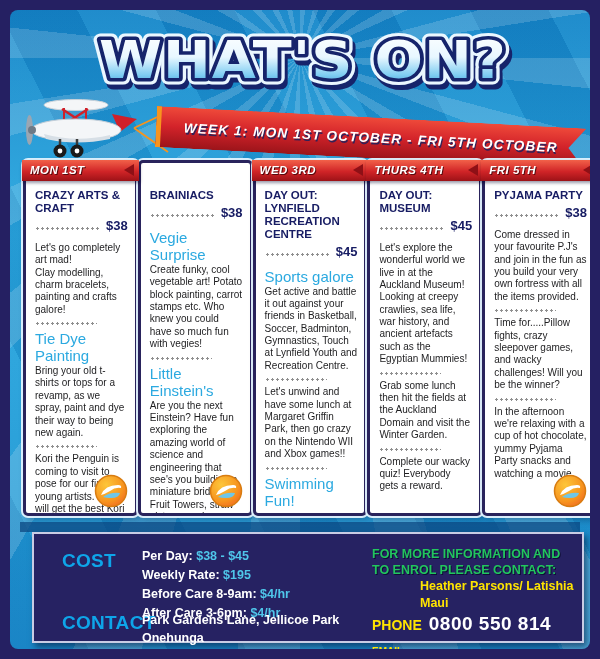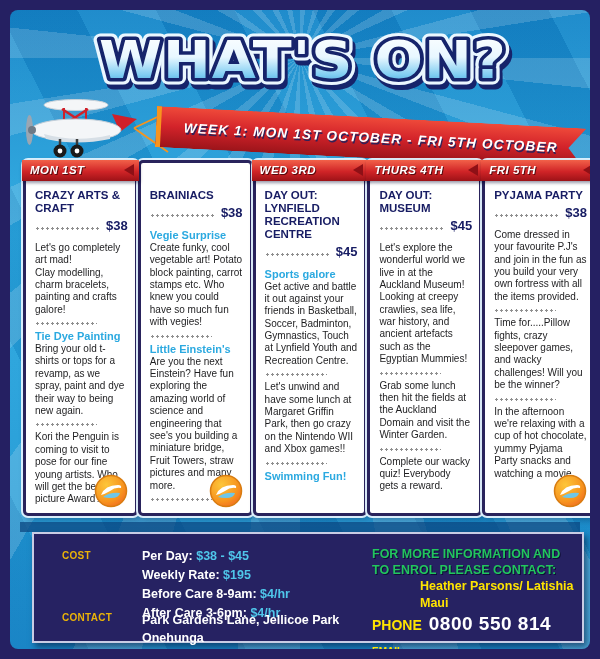--- a/index.html
+++ b/index.html
@@ -37,30 +37,30 @@
   .day-tab::after{content:"";position:absolute;right:5px;top:4px;width:0;height:0;
     border-right:10px solid #8e1016;border-top:6px solid transparent;border-bottom:6px solid transparent;}
   .day-body{position:absolute;inset:0;padding:26px 7px 6px 9px;overflow:hidden;}
   .day-title{color:#171c63;font-weight:bold;font-size:11.5px;line-height:1.12;}
   .price-row{display:flex;align-items:flex-end;margin:3px 0 9px;}
   .price-row .dots{width:66px;height:3px;margin-bottom:3px;
     background-image:radial-gradient(circle,#8f8f8f 1px,transparent 1.2px);
     background-size:5px 3px;background-repeat:repeat-x;}
   .price-row .price{margin-left:auto;color:#171c63;font-weight:bold;font-size:13px;}
   .blk-text{white-space:pre-line;font-size:10px;line-height:1.24;color:#1d1d1f;margin:0;}
-  .blk-heading{color:#2ba9e0;font-weight:bold;font-size:11px;margin:0 0 1px;}
+  .blk-heading{color:#2ba9e0;font-weight:normal;font-size:15px;margin:0 0 1px;}
   .blk-divider{width:62px;height:3px;margin:6px 0 5px;
     background-image:radial-gradient(circle,#8f8f8f 1px,transparent 1.2px);
     background-size:5px 3px;background-repeat:repeat-x;}
   .swim-icon{position:absolute;right:7px;bottom:5px;width:34px;height:34px;}
   
   #dark-band{position:absolute;left:10px;right:10px;top:512px;height:10px;background:rgba(8,66,124,0.7);}
   #footer{position:absolute;left:22px;top:522px;width:552px;height:111px;background:#262262;
     border:2px solid #c9cce4;box-shadow:3px 4px 6px rgba(0,10,40,.5);box-sizing:border-box;}
-  .f-label{color:#eab308;font-weight:bold;font-size:10px;letter-spacing:.3px;text-align:right;}
+  .f-label{color:#0ea5e9;font-weight:bold;font-size:19px;letter-spacing:.3px;text-align:right;}
   #cost-label{position:absolute;left:28px;top:16px;}
   #cost-rows{position:absolute;left:108px;top:13px;}
   .cost-row{font-size:12.5px;font-weight:bold;line-height:19px;color:#fff;}
   .cost-row .cv{color:#4fc6ea;}
   #addr-label{position:absolute;left:28px;top:78px;}
   #addr-text{position:absolute;left:108px;top:77px;color:#fff;font-weight:bold;font-size:12.5px;
     line-height:18px;white-space:pre-line;}
   #contact{position:absolute;left:338px;top:12px;width:214px;}
   .info-line{color:#22c55e;font-weight:bold;font-size:12.5px;line-height:16px;
     text-shadow:1px 1px 0 rgba(0,0,25,.6);}

